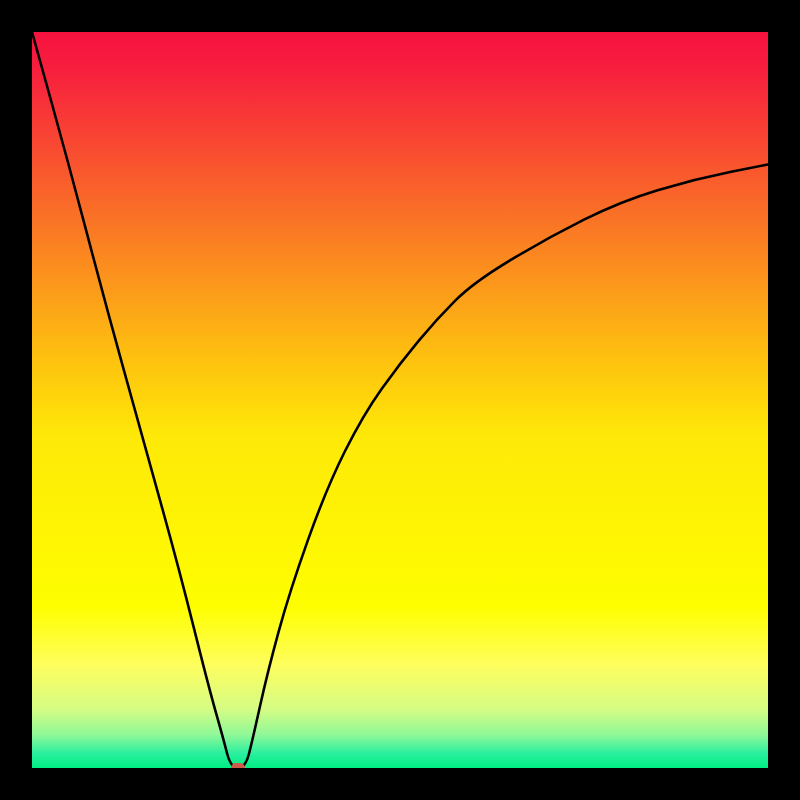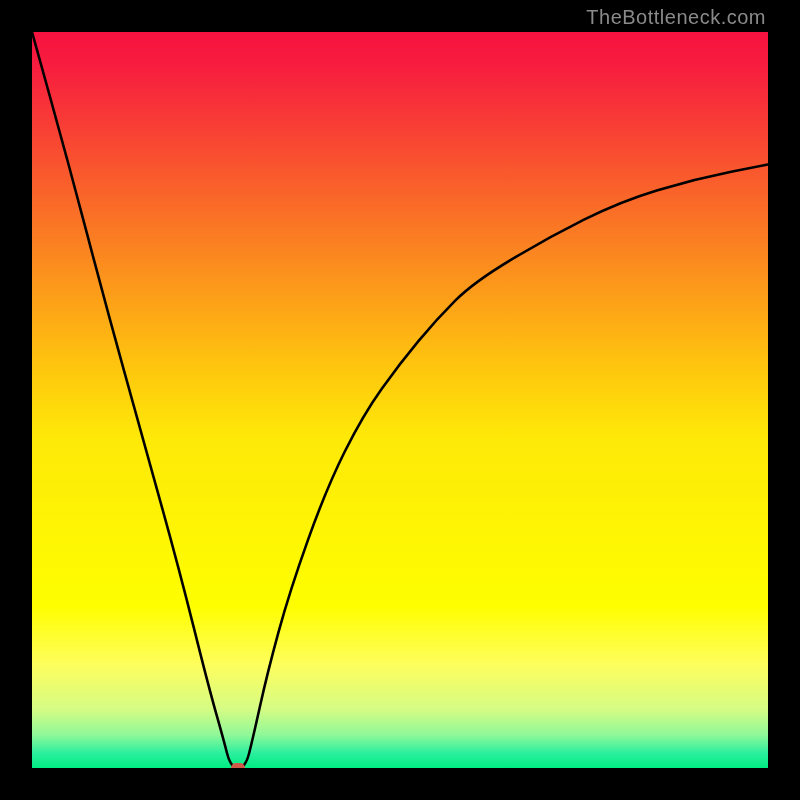--- a/index.html
+++ b/index.html
@@ -50,21 +50,20 @@
     color: #8a8a8a;
     font-size: 20px;
     font-weight: 500;
     letter-spacing: 0.5px;
   }
 </style>
 </head>
 <body>
 
 <div class="outer">
-  <div class="attribution">TheBottleneck.com</div>
 
   <div class="plot">
 
     <svg class="gradient" viewBox="0 0 100 100" preserveAspectRatio="none">
       <defs>
         <linearGradient id="bg-grad" x1="0" y1="0" x2="0" y2="1">
             <stop offset="0%" stop-color="#f6123f"></stop>
             <stop offset="5%" stop-color="#f71e3e"></stop>
             <stop offset="25%" stop-color="#fa7126"></stop>
             <stop offset="45%" stop-color="#fec40e"></stop>

